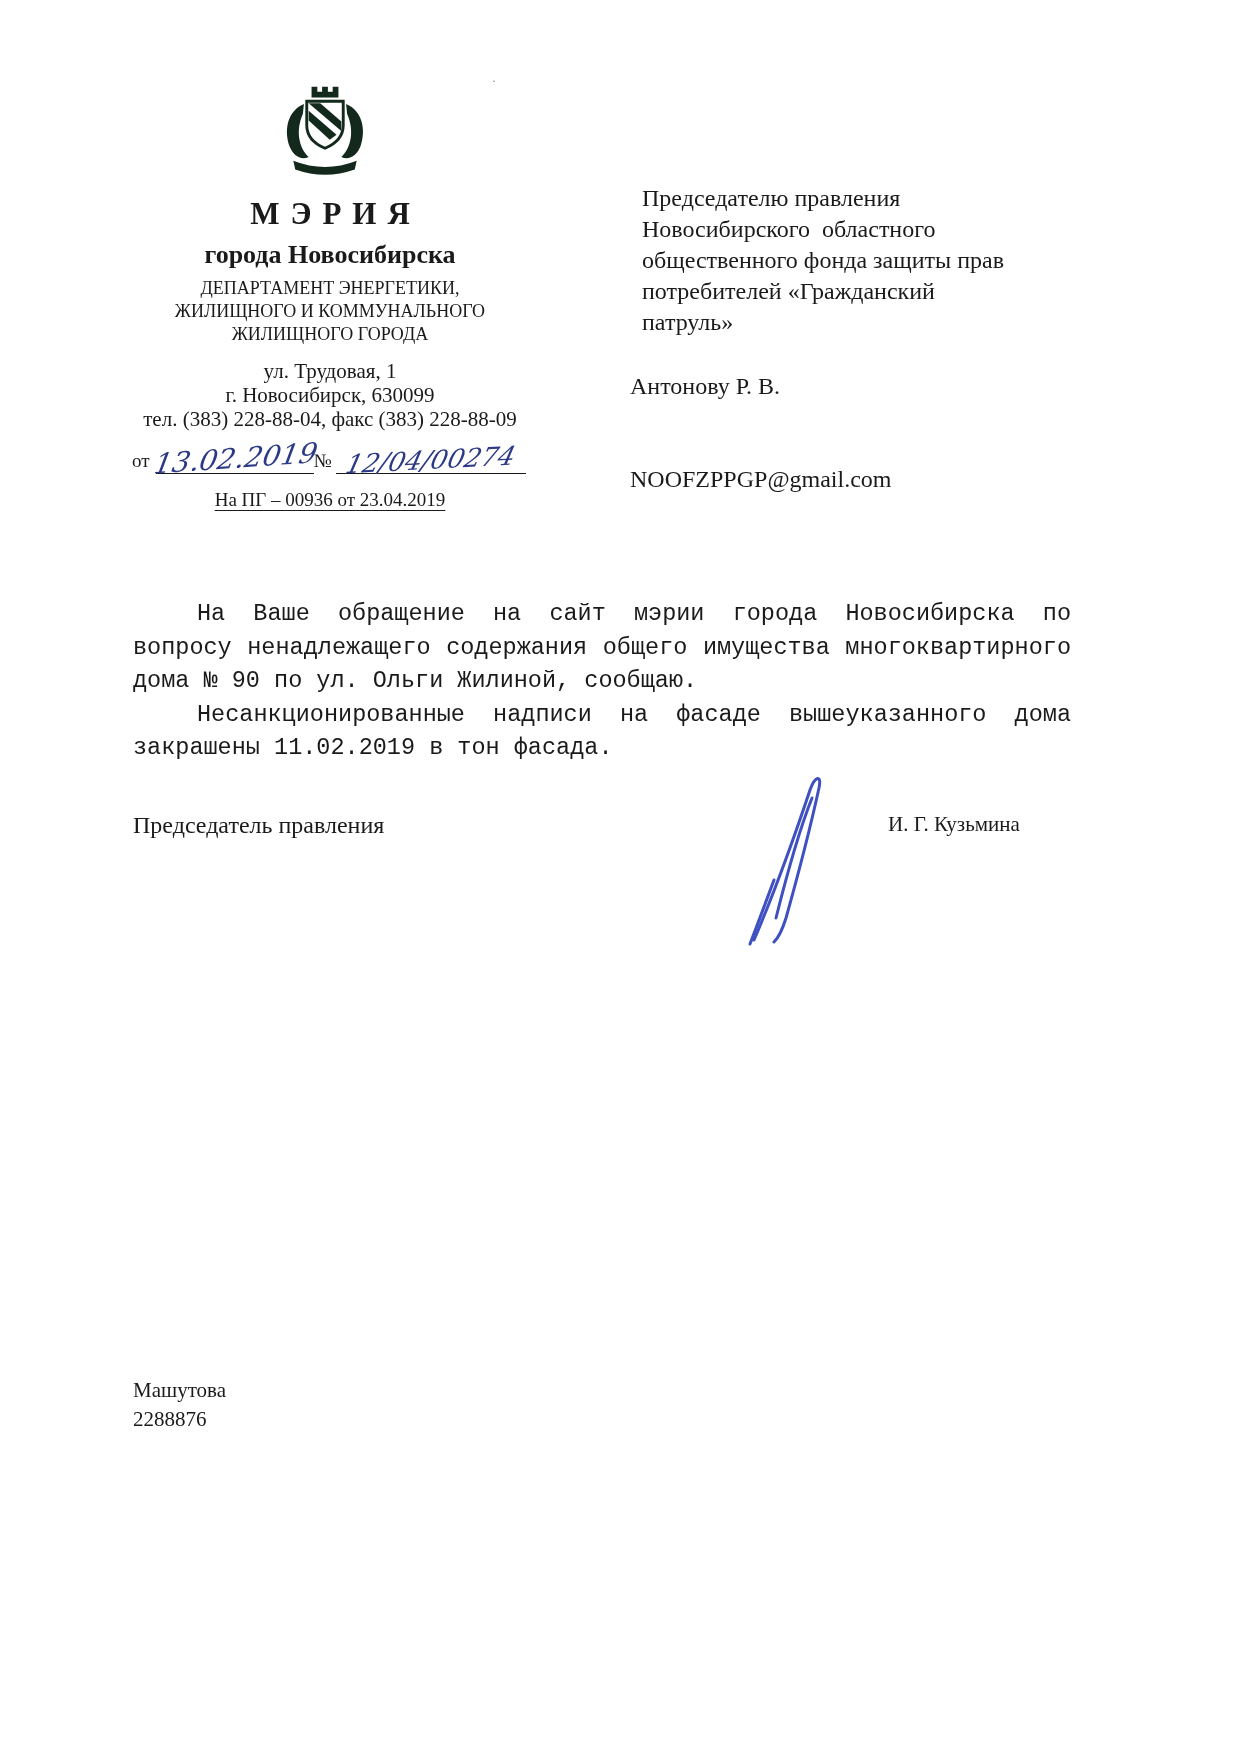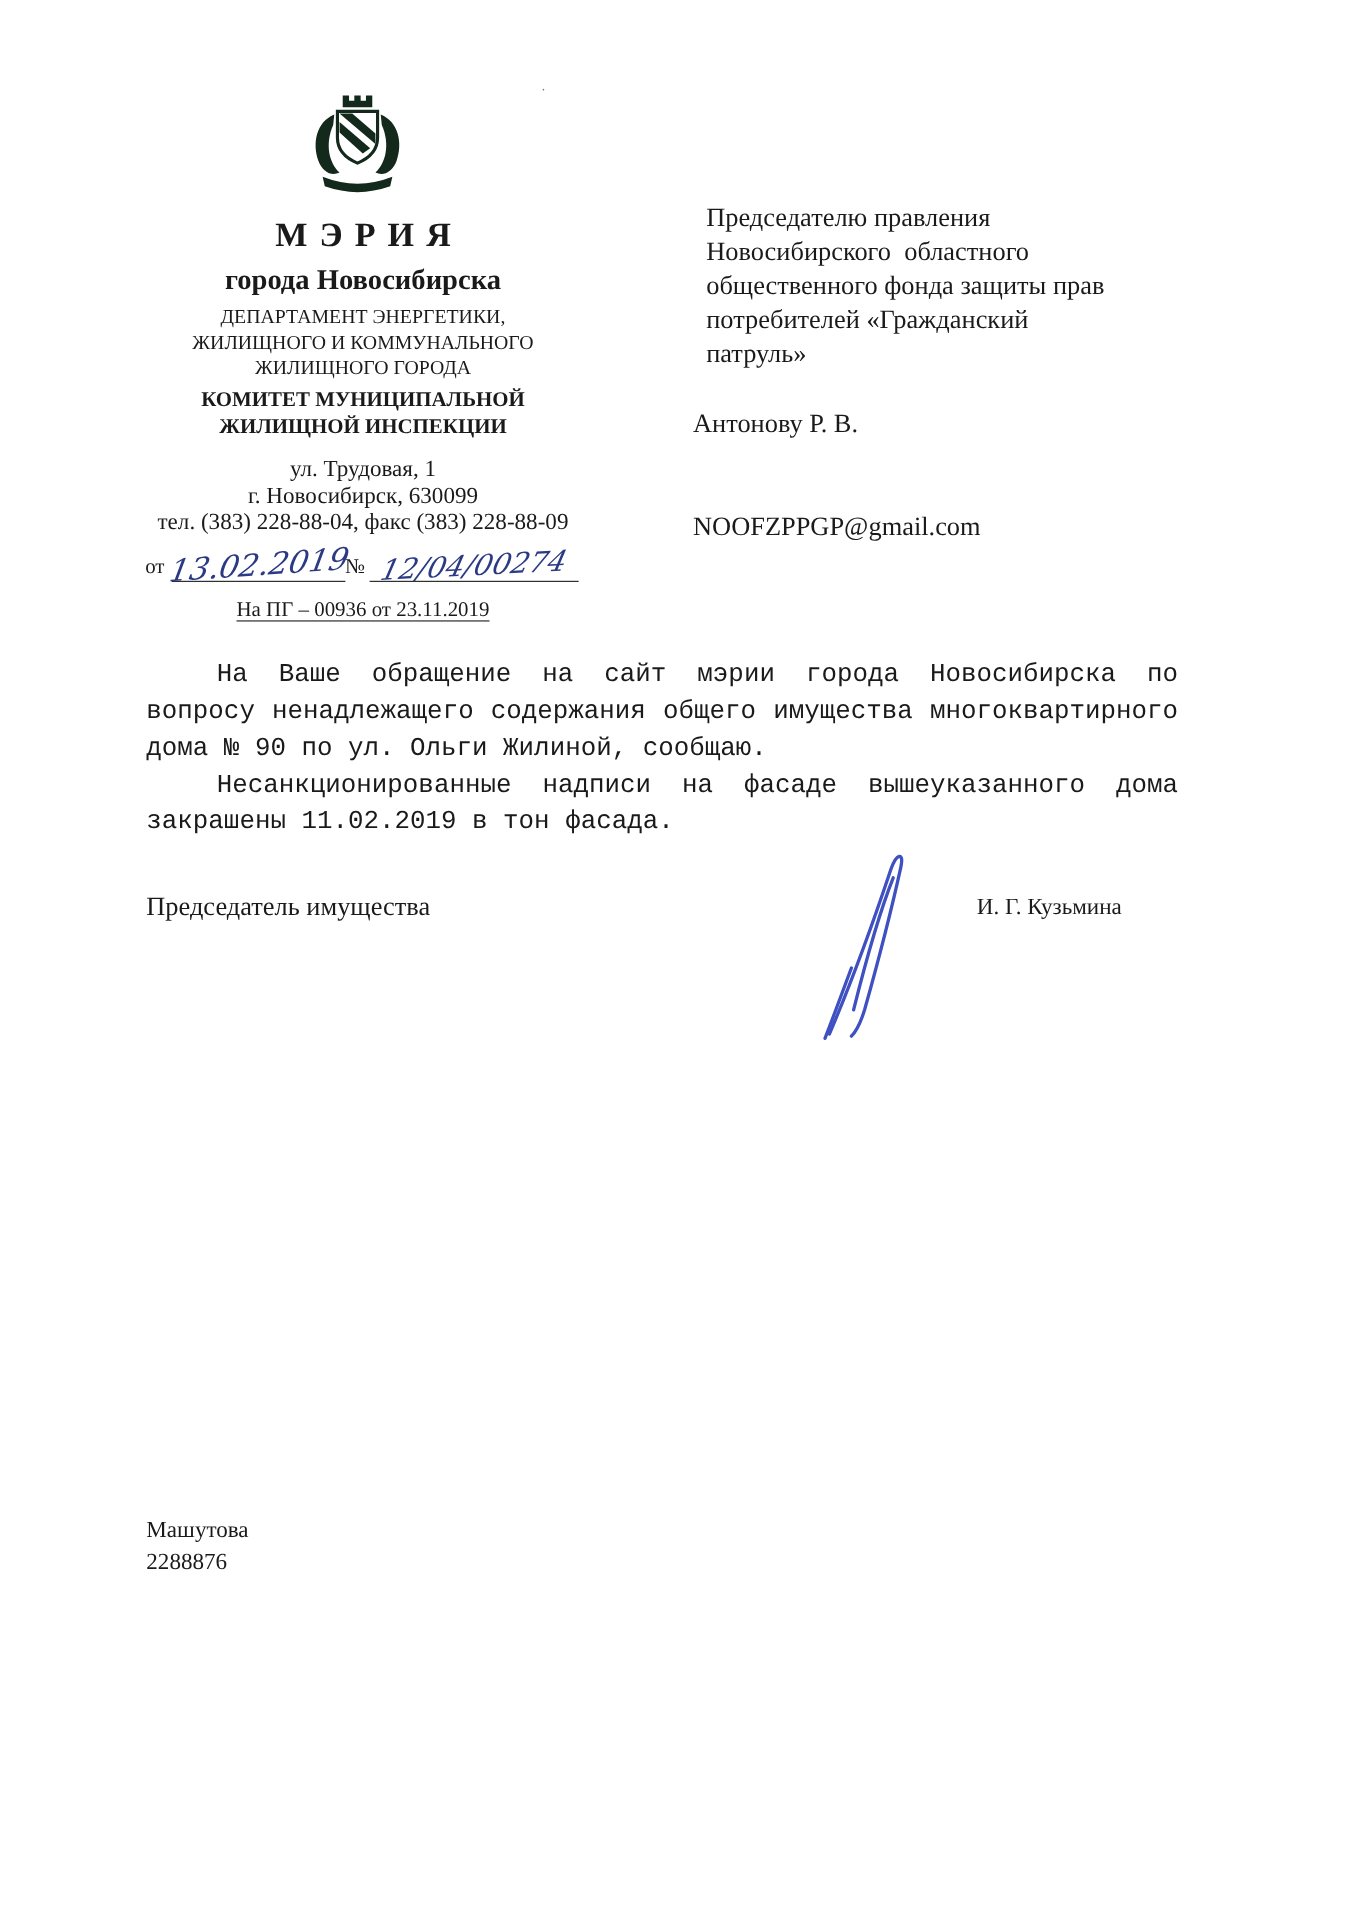--- a/index.html
+++ b/index.html
@@ -108,60 +108,56 @@
   </div>
 
   <div class="letterhead">
     <div class="org-main">МЭРИЯ</div>
     <div class="org-sub">города Новосибирска</div>
     <div class="dept">
       <div>ДЕПАРТАМЕНТ ЭНЕРГЕТИКИ,</div>
       <div>ЖИЛИЩНОГО И КОММУНАЛЬНОГО</div>
       <div>ЖИЛИЩНОГО ГОРОДА</div>
     </div>
-    <div class="committee">
-      <div>КОМИТЕТ МУНИЦИПАЛЬНОЙ</div>
-      <div>ЖИЛИЩНОЙ ИНСПЕКЦИИ</div>
-    </div>
     <div class="addr-blk">
       <div>ул. Трудовая, 1</div>
       <div>г. Новосибирск, 630099</div>
       <div>тел. (383) 228-88-04, факс (383) 228-88-09</div>
     </div>
 
     <div class="ref-row">
       <span class="ref-label">от</span>
       <span class="ref-slot date-slot">
         <span class="hand">13.02.2019</span>
       </span>
       <span class="ref-label">№</span>
       <span class="ref-slot num-slot">
         <span class="hand">12/04/00274</span>
       </span>
     </div>
 
-    <div class="reply-line">На ПГ – 00936  от  23.11.2019</div>
+    <div class="reply-line">На ПГ – 00936  от  23.04.2019</div>
   </div>
 
   <div class="addressee">
     <div class="line">Председателю правления</div>
     <div class="line">Новосибирского  областного</div>
     <div class="line">общественного фонда защиты прав</div>
     <div class="line">потребителей «Гражданский</div>
     <div class="line">патруль»</div>
     <div class="addressee-name">Антонову Р. В.</div>
     <div class="addressee-email">NOOFZPPGP@gmail.com</div>
   </div>
 
   <div class="body-text">
     <p>На Ваше обращение на сайт мэрии города Новосибирска по вопросу ненад­лежащего содержания общего имущества многоквартирного дома № 90 по ул. Ольги Жилиной, сообщаю.</p>
     <p>Несанкционированные надписи на фасаде вышеуказанного дома закрашены 11.02.2019 в тон фасада.</p>
   </div>
 
-  <div class="sig-title">Председатель имущества</div>
+  <div class="sig-title">Председатель правления</div>
 
   <div class="sig-scribble">
     <svg viewBox="0 0 140 180" width="140" height="180" aria-hidden="true">
       <g fill="none" stroke="#3f51c1" stroke-width="3" stroke-linecap="round">
         <path d="M38 172 C 56 130, 78 70, 94 22 C 99 8, 106 6, 103 20 C 96 52, 84 100, 70 150 C 66 163, 62 170, 58 174"></path>
         <path d="M60 150 C 70 110, 84 60, 96 30"></path>
         <path d="M34 176 C 44 150, 52 128, 58 112"></path>
       </g>
     </svg>
   </div>

